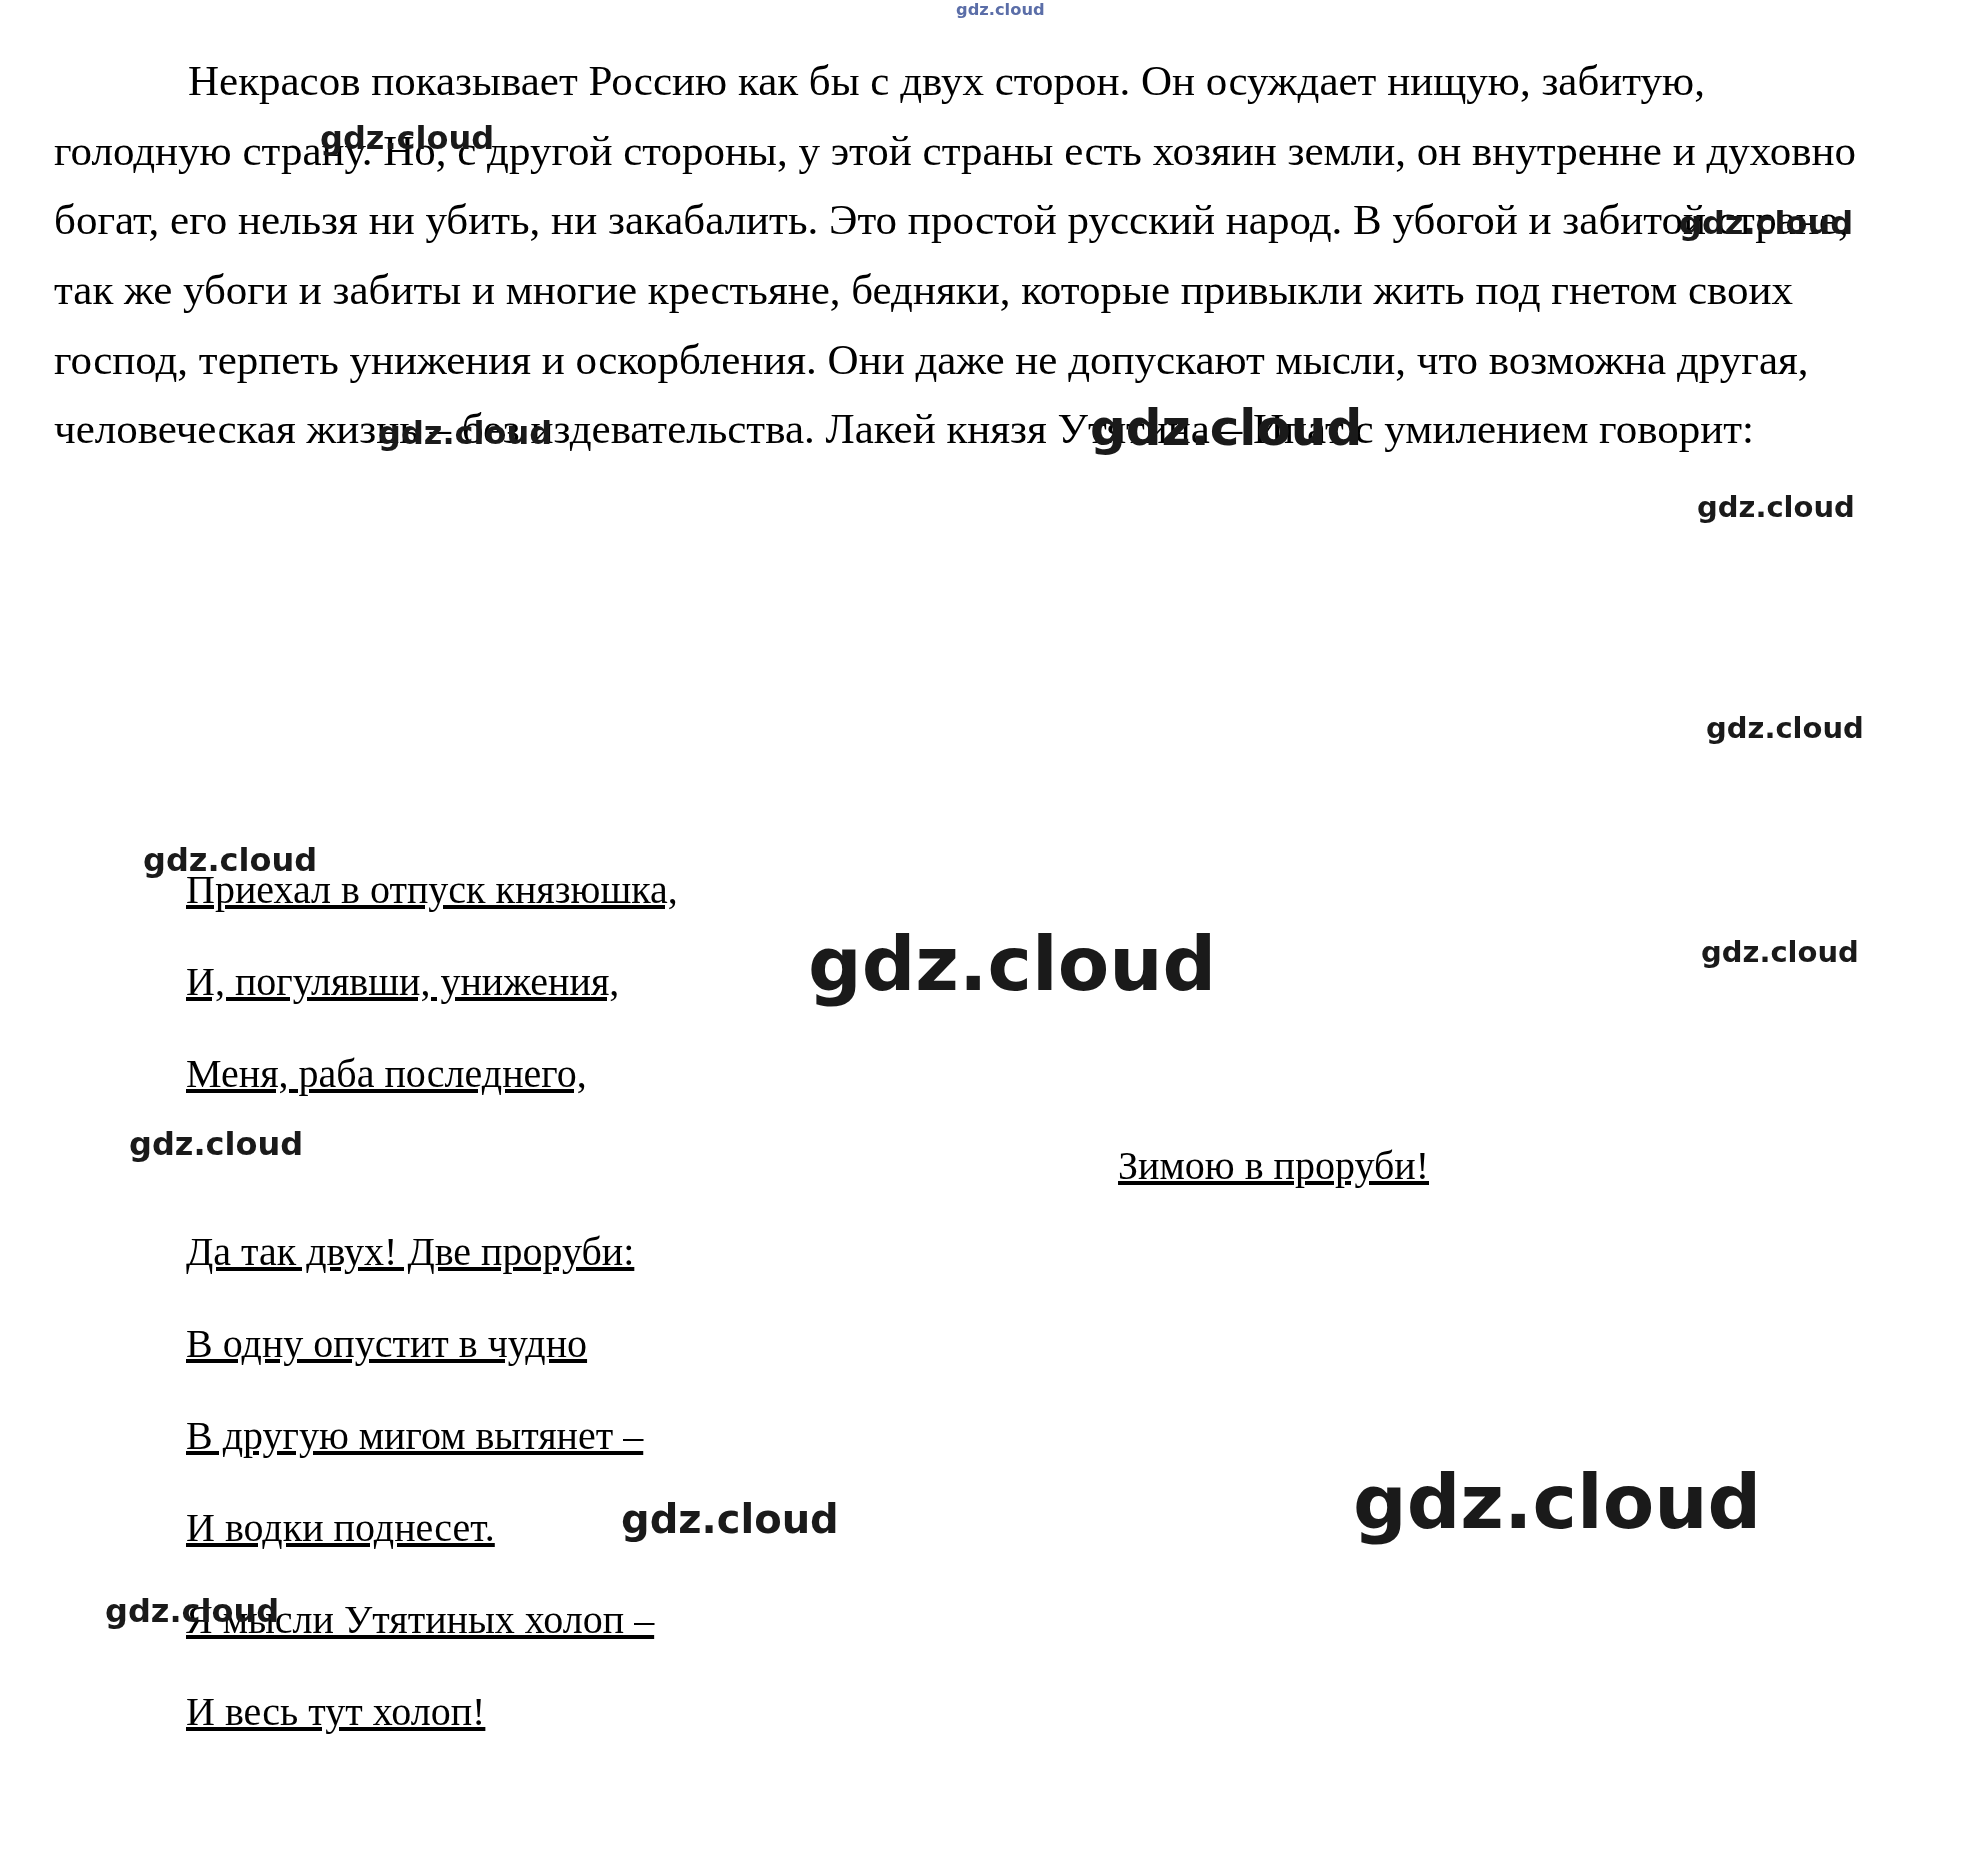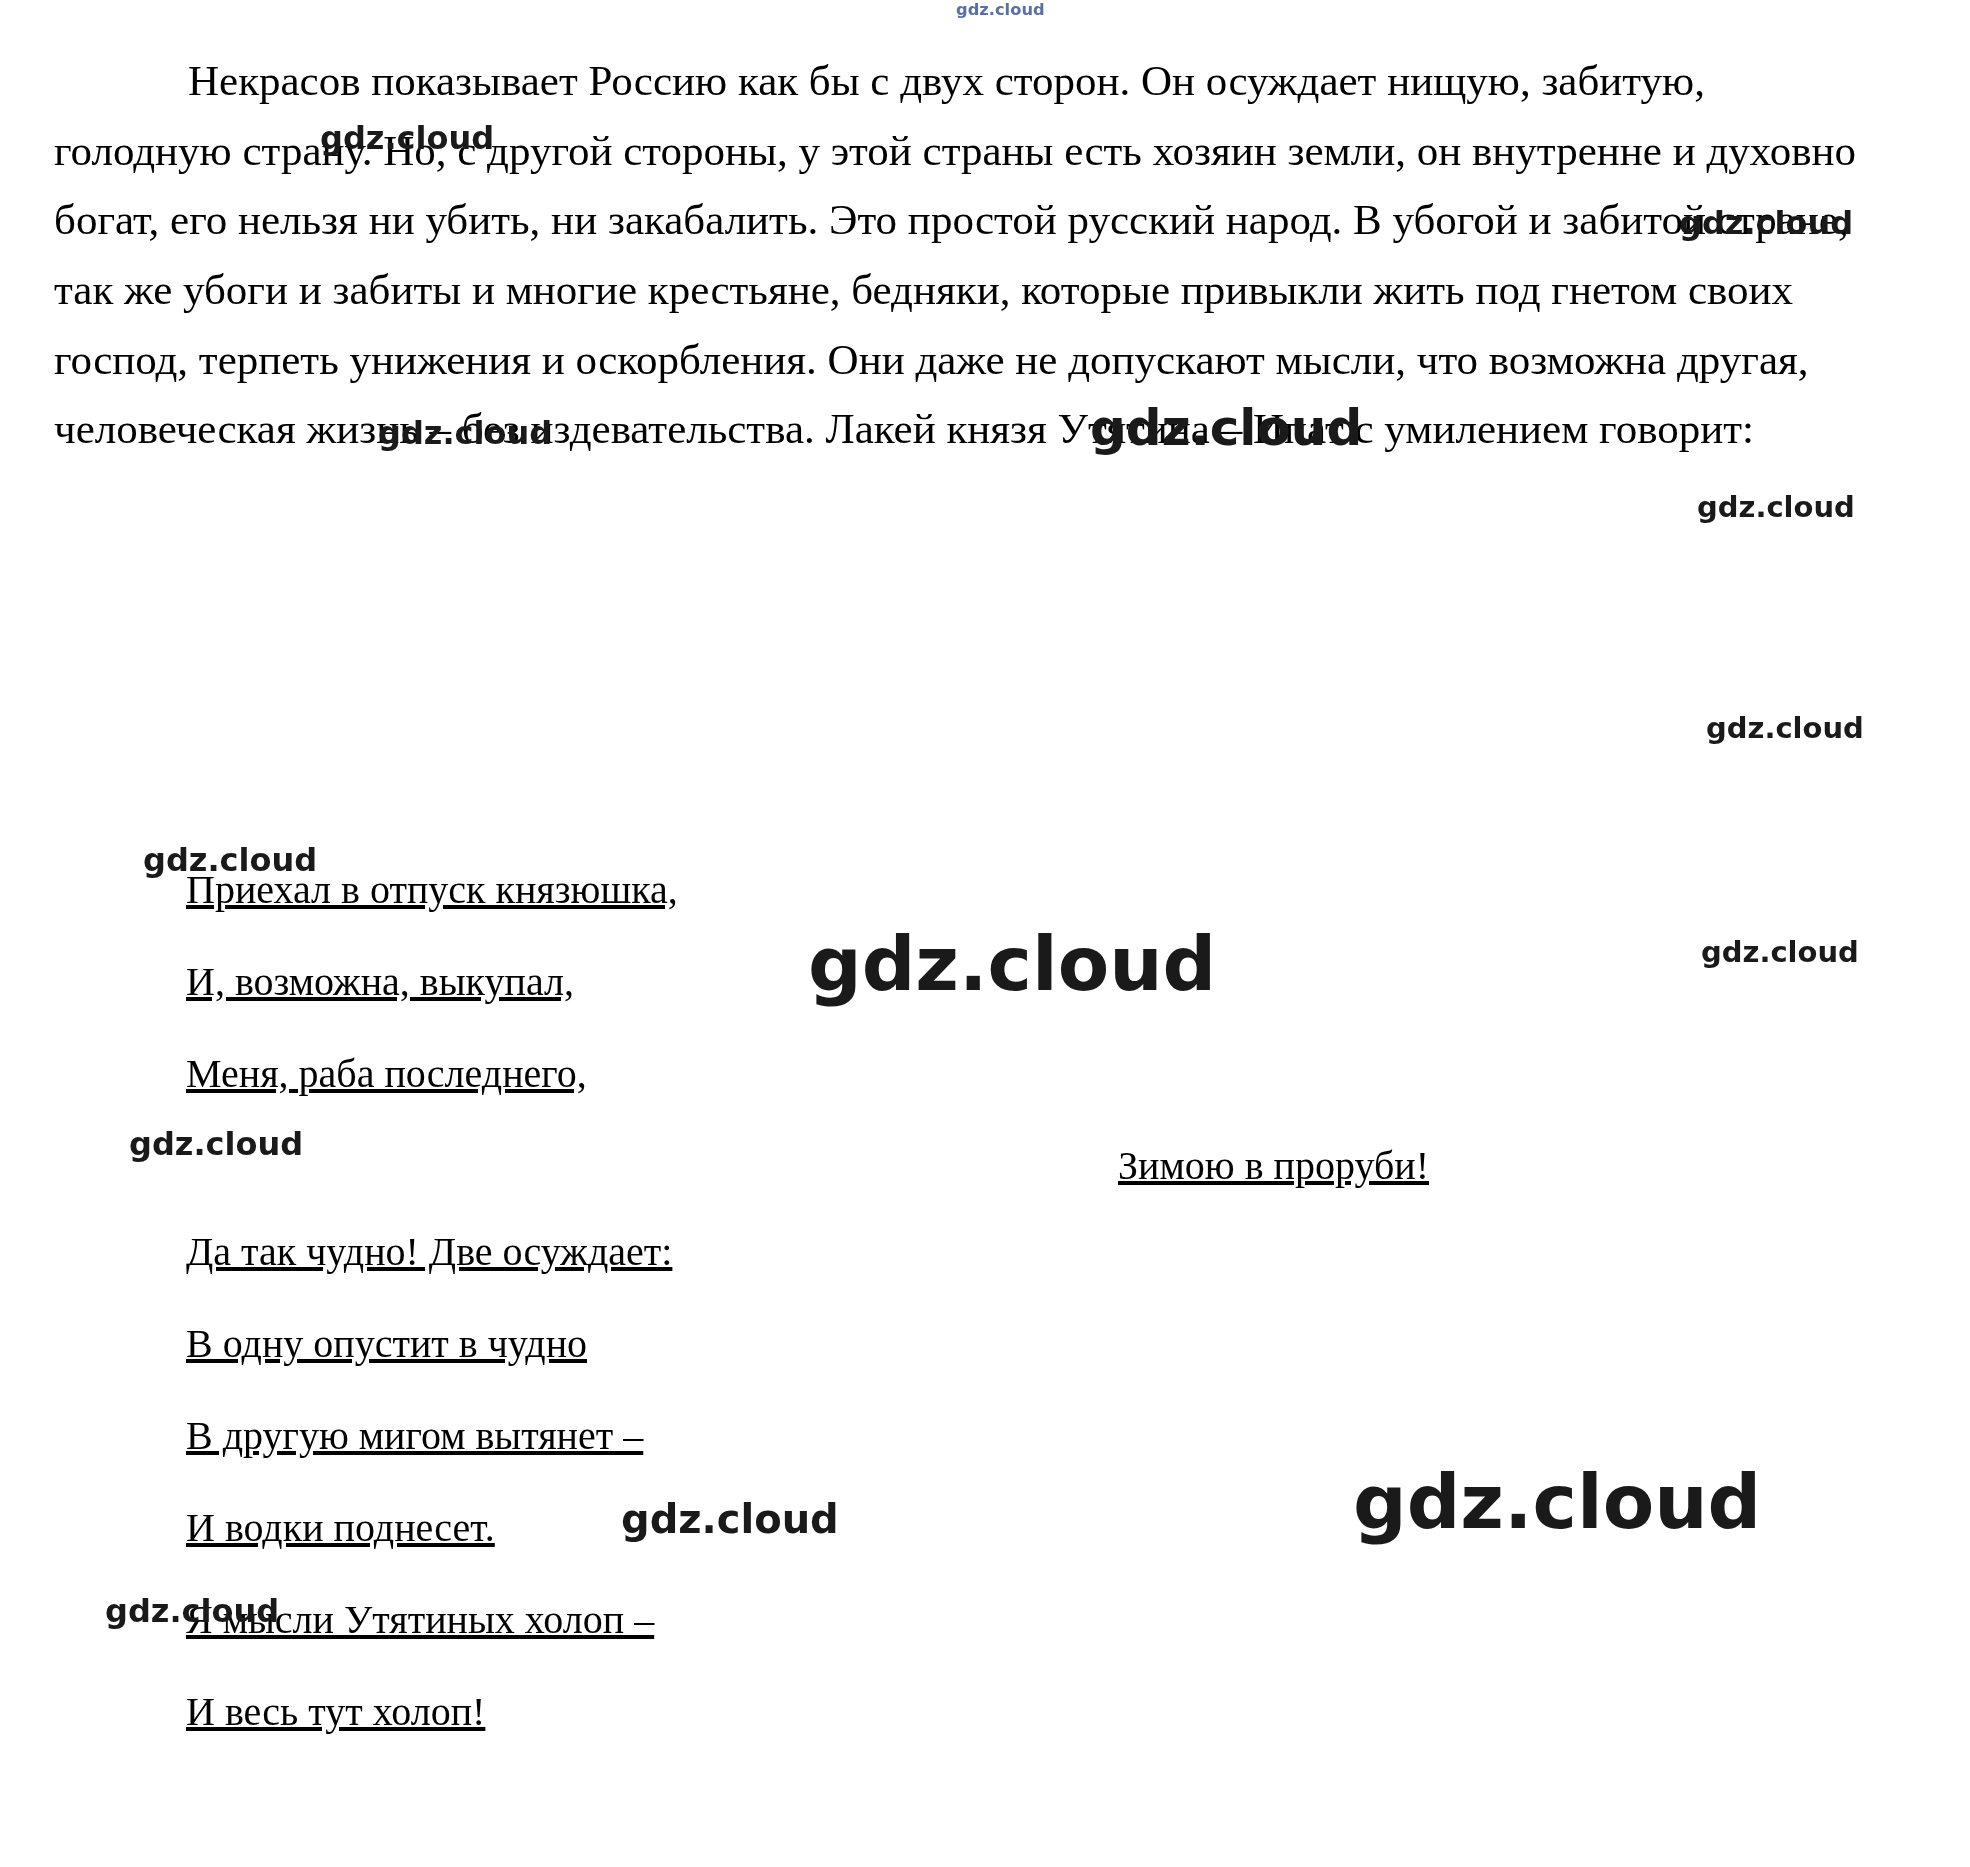--- a/index.html
+++ b/index.html
@@ -79,24 +79,24 @@
 <body>
 
 <div class="page">
 
   <div class="prose">
     <p>Некрасов показывает Россию как бы с двух сторон. Он осуждает нищую, забитую, голодную страну. Но, с другой стороны, у этой страны есть хозяин земли, он внутренне и духовно богат, его нельзя ни убить, ни закабалить. Это простой русский народ. В убогой и забитой стране, так же убоги и забиты и многие крестьяне, бедняки, которые привыкли жить под гнетом своих господ, терпеть унижения и оскорбления. Они даже не допускают мысли, что возможна другая, человеческая жизнь – без издевательства. Лакей князя Утятина – Ипат с умилением говорит:</p>
   </div>
 
   <div class="verse">
     <div class="line">Приехал в отпуск князюшка,</div>
-    <div class="line">И, возможна, выкупал,</div>
+    <div class="line">И, погулявши, унижения,</div>
     <div class="line">Меня, раба последнего,</div>
     <div class="line tight">Зимою в проруби!</div>
-    <div class="line">Да так чудно! Две осуждает:</div>
+    <div class="line">Да так двух! Две проруби:</div>
     <div class="line">В одну опустит в чудно</div>
     <div class="line">В другую мигом вытянет –</div>
     <div class="line">И водки поднесет.</div>
     <div class="line">Я мысли Утятиных холоп –</div>
     <div class="line">И весь тут холоп!</div>
   </div>
 
   <div id="watermark-layer">
       <div class="wm tiny" style="left: 956px; top: 0px; font-size: 16.3px;">gdz.cloud</div>
       <div class="wm grey" style="left: 320px; top: 119px; font-size: 32px;">gdz.cloud</div>

